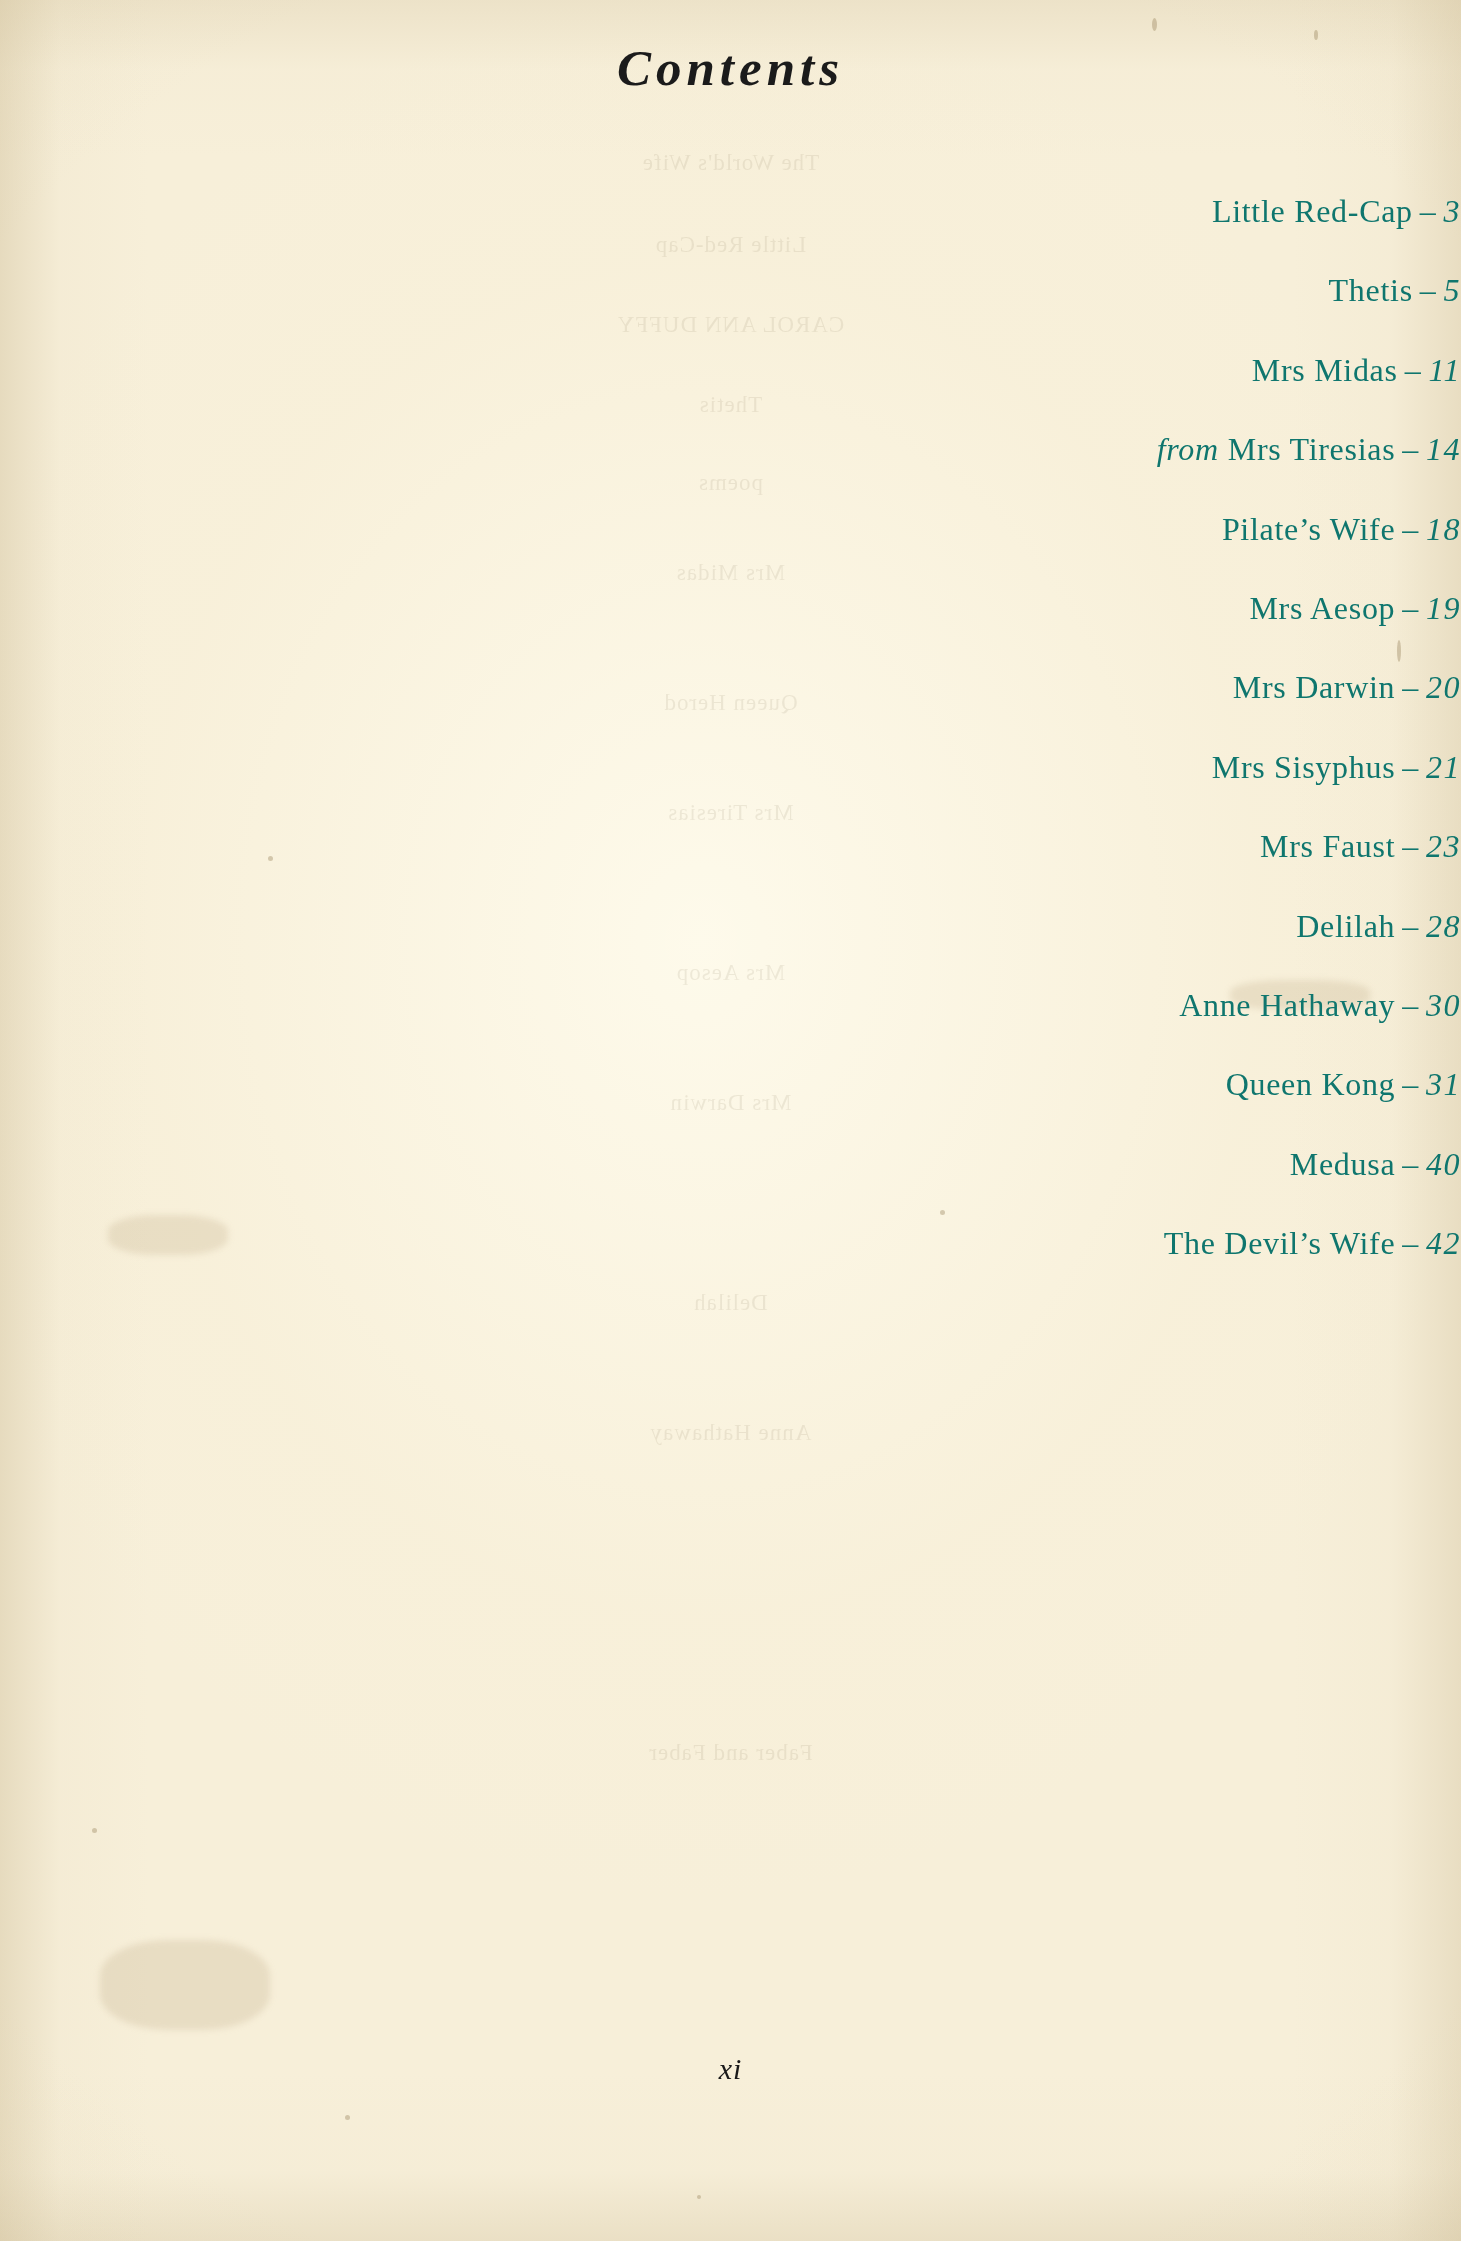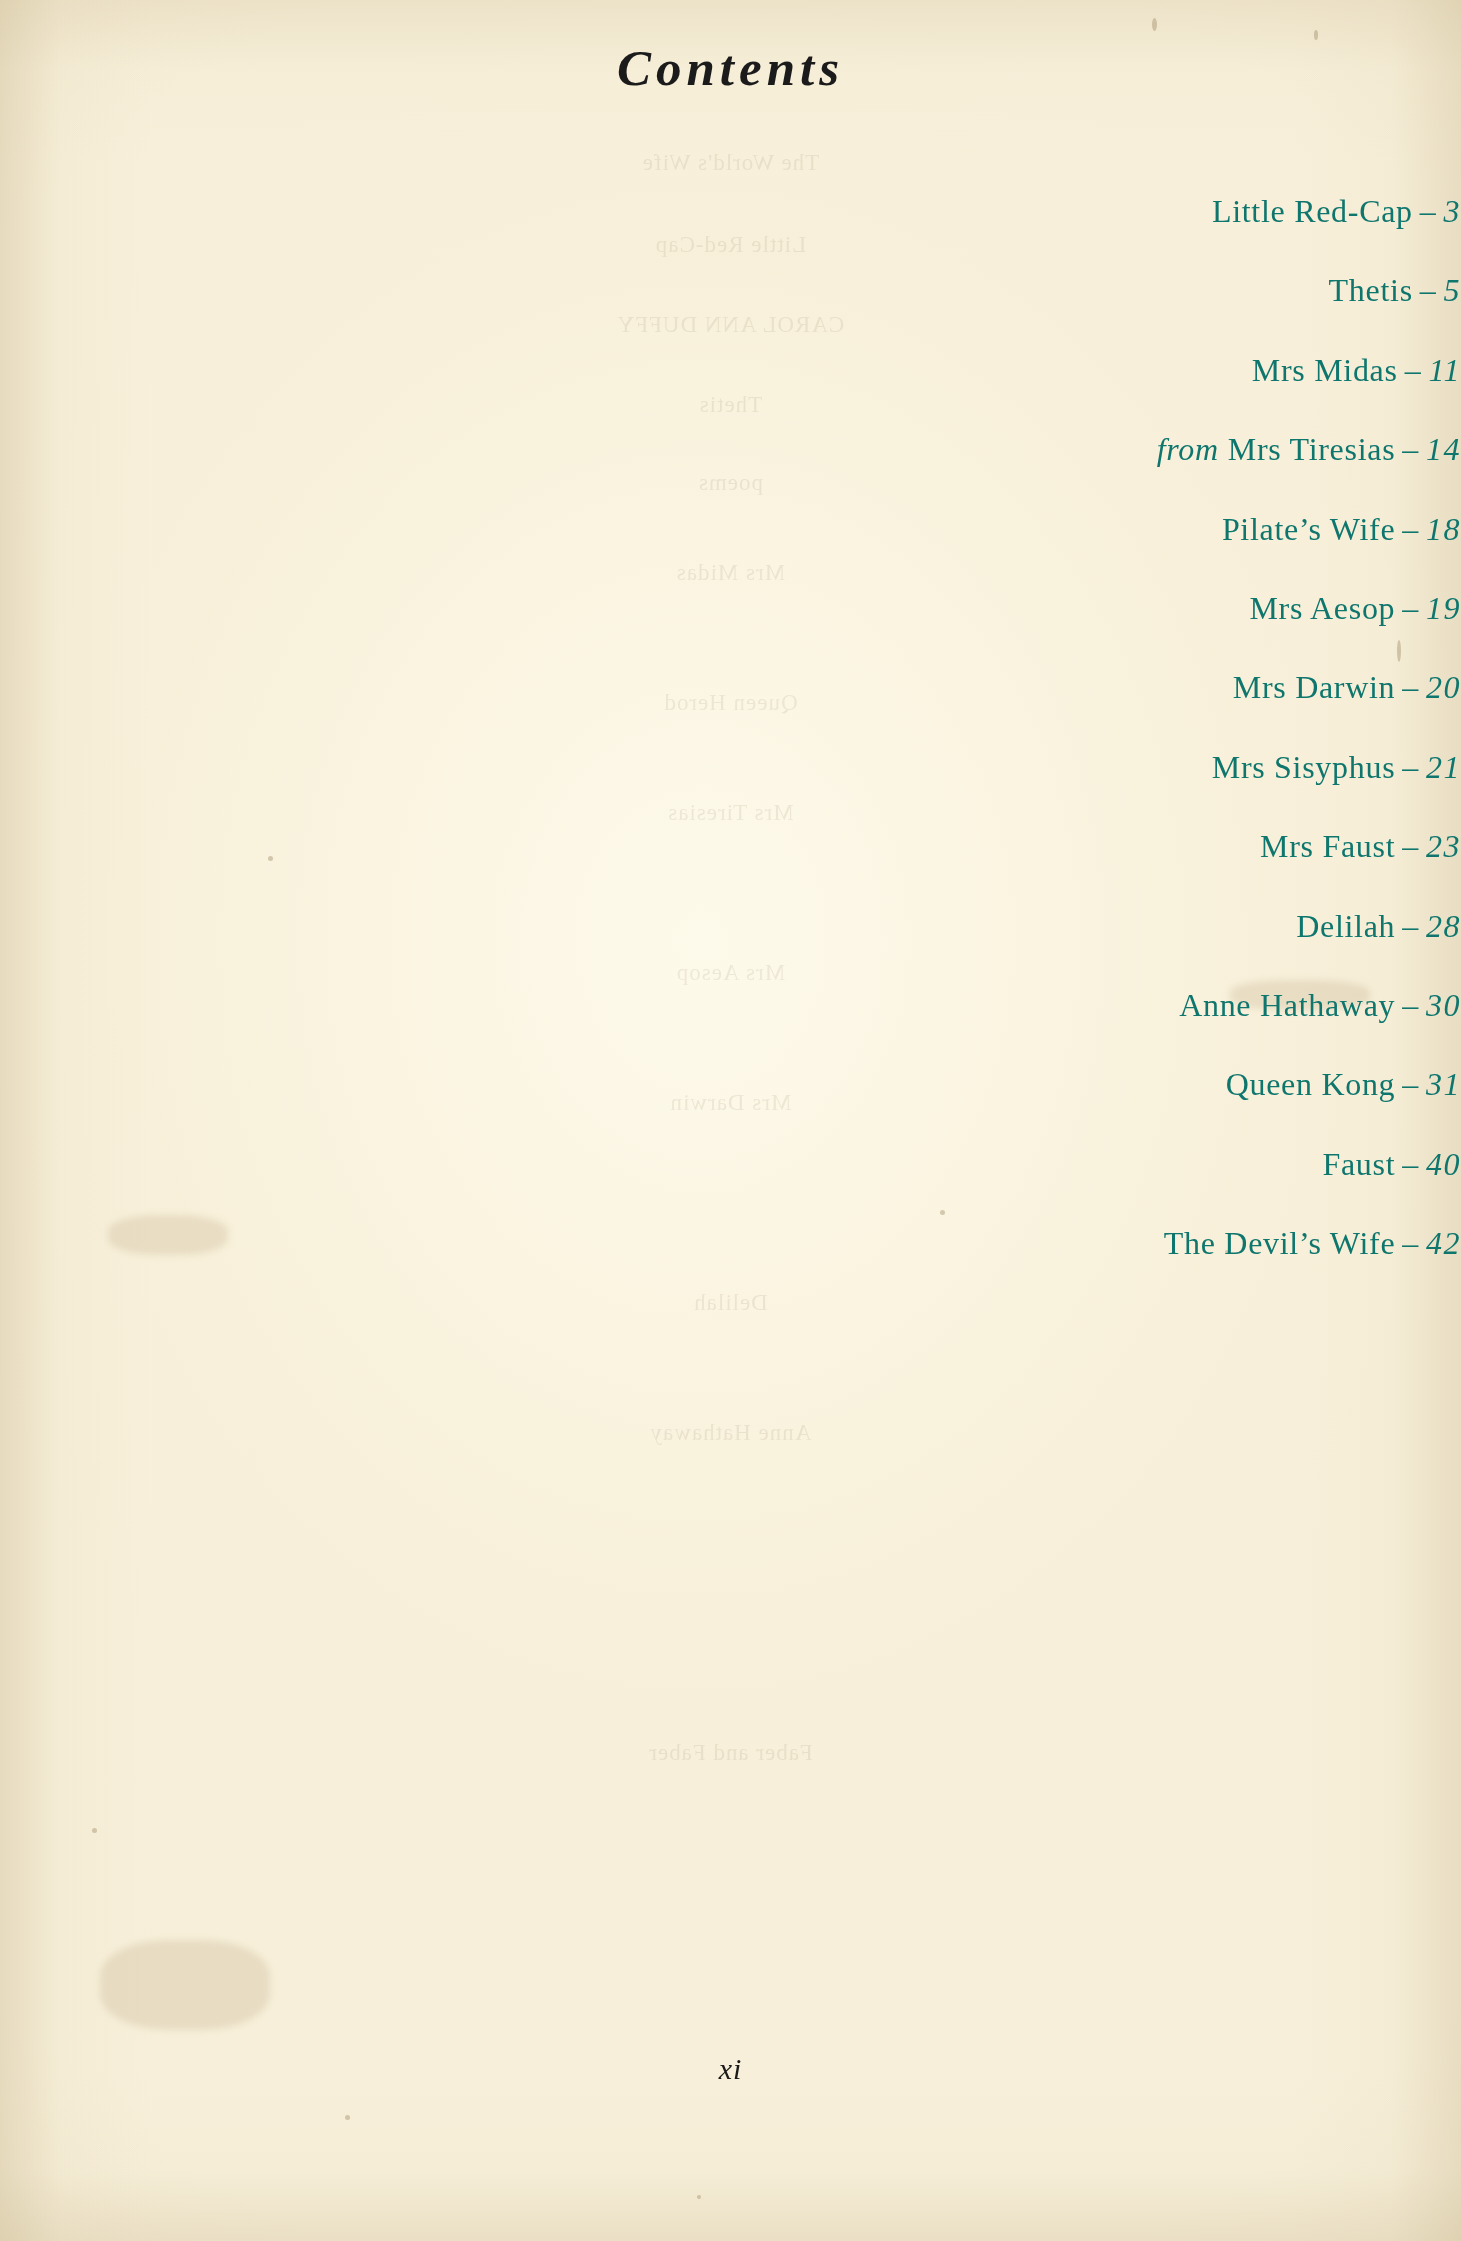--- a/index.html
+++ b/index.html
@@ -209,21 +209,21 @@
       <li class="toc-entry">
         <span class="prefix"></span><span>Anne Hathaway</span><span class="dash">–</span><span class="pg">30</span>
       </li>
 
       <li class="toc-entry">
         <span class="prefix"></span><span>Queen Kong</span><span class="dash">–</span><span class="pg">31</span>
       </li>
 
 
       <li class="toc-entry">
-        <span class="prefix"></span><span>Faust</span><span class="dash">–</span><span class="pg">40</span>
+        <span class="prefix"></span><span>Medusa</span><span class="dash">–</span><span class="pg">40</span>
       </li>
 
       <li class="toc-entry">
         <span class="prefix"></span><span>The Devil’s Wife</span><span class="dash">–</span><span class="pg">42</span>
       </li>
 
     </ul>
 
     <div class="folio">xi</div>
 

